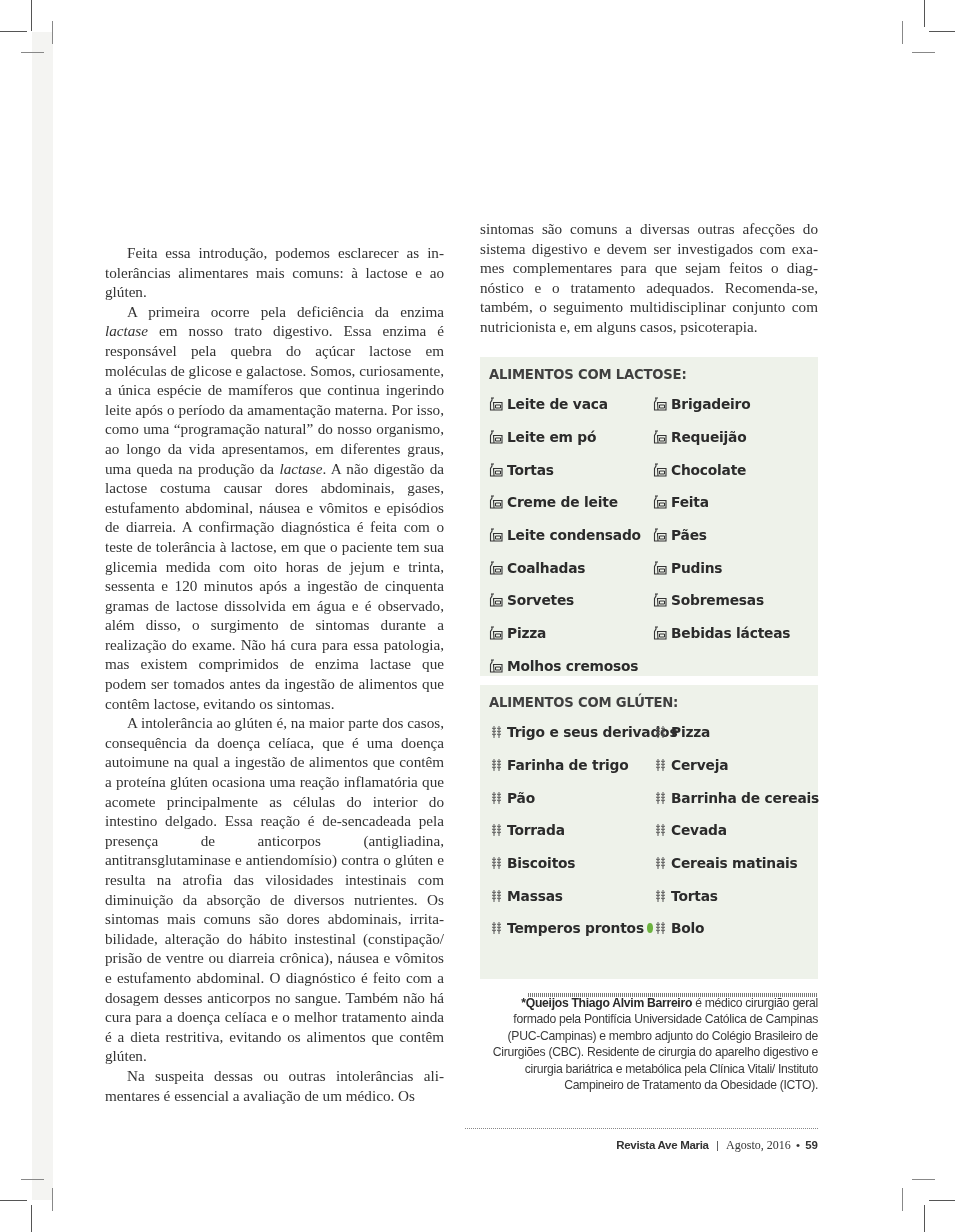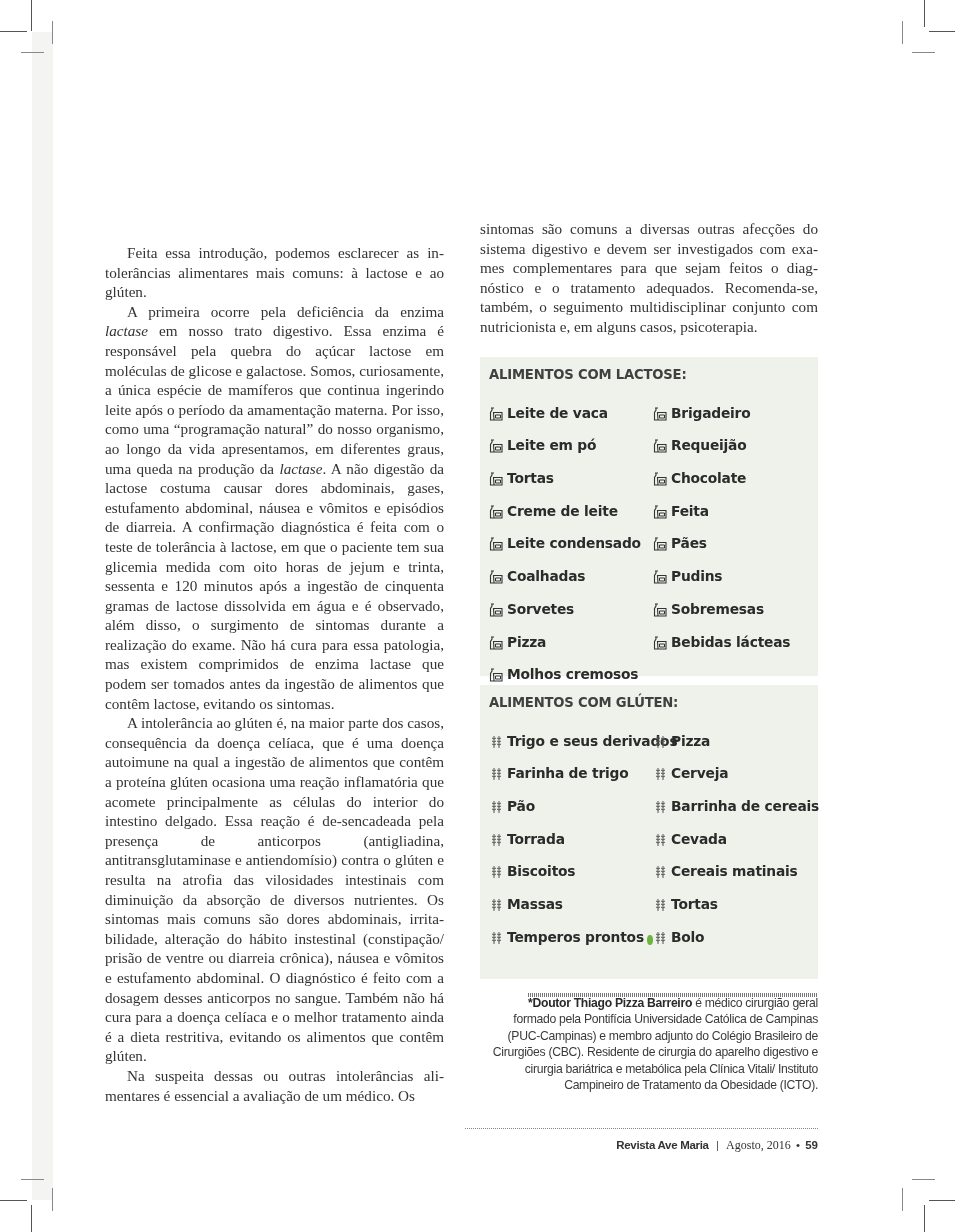--- a/index.html
+++ b/index.html
@@ -36,21 +36,21 @@
     background: #eef2ea; padding: 8px 8px 6px 9px; width: 321px;
     font-family: "DejaVu Sans", "Liberation Sans", sans-serif;
   }
   .box-lactose { position: absolute; left: 480px; top: 357px; height: 305px; }
   .box-gluten { position: absolute; left: 480px; top: 685px; height: 280px; }
   .box-title {
     font-weight: bold; font-size: 13.2px; color: #404040; margin: 2px 0 6px 0; letter-spacing: -0.2px;
   }
   .grid { display: grid; grid-template-columns: 164px 160px; }
   .item {
-    display: flex; align-items: flex-end; height: 32.7px;
+    display: flex; align-items: center; height: 32.7px;
     font-weight: bold; font-size: 13.8px; color: #2b2b2b; white-space: nowrap; letter-spacing: -0.2px;
   }
   .item .ic { width: 15px; height: 14px; margin-right: 3px; flex: none; }
   .dot { display: inline-block; width: 10px; height: 10px; border-radius: 50%; margin-left: 3px; }
 
   .bio-rule {
     position: absolute; left: 528px; top: 993px; width: 290px; height: 4px;
     background: repeating-linear-gradient(90deg, #777 0 1px, transparent 1px 2px);
   }
   .bio {
@@ -359,21 +359,21 @@
             </g>
           </svg></span>
         <span>Bolo</span>
       </div>
       <div class="item"></div>
     </div>
 </div>
 
 <div class="bio-rule"></div>
 <div class="bio">
-  <b>*Doutor Thiago Pizza Barreiro</b><span> é médico cirurgião geral formado pela Pontifícia Universidade Católica de Campinas (PUC-Campinas) e membro adjunto do Colégio Brasileiro de Cirurgiões (CBC). Residente de cirurgia do aparelho digestivo e cirurgia bariátrica e metabólica pela Clínica Vitali/ Instituto Campineiro de Tratamento da Obesidade (ICTO).</span>
+  <b>*Queijos Thiago Alvim Barreiro</b><span> é médico cirurgião geral formado pela Pontifícia Universidade Católica de Campinas (PUC-Campinas) e membro adjunto do Colégio Brasileiro de Cirurgiões (CBC). Residente de cirurgia do aparelho digestivo e cirurgia bariátrica e metabólica pela Clínica Vitali/ Instituto Campineiro de Tratamento da Obesidade (ICTO).</span>
 </div>
 
 <div class="foot-rule"></div>
 <div class="footer">
   <span class="mag">Revista Ave Maria</span>
   <span style="margin:0 4px;color:#555">|</span>
   <span class="date">Agosto, 2016</span>
   <span style="margin:0 2px">•</span>
   <span class="pg">59</span>
 </div>

